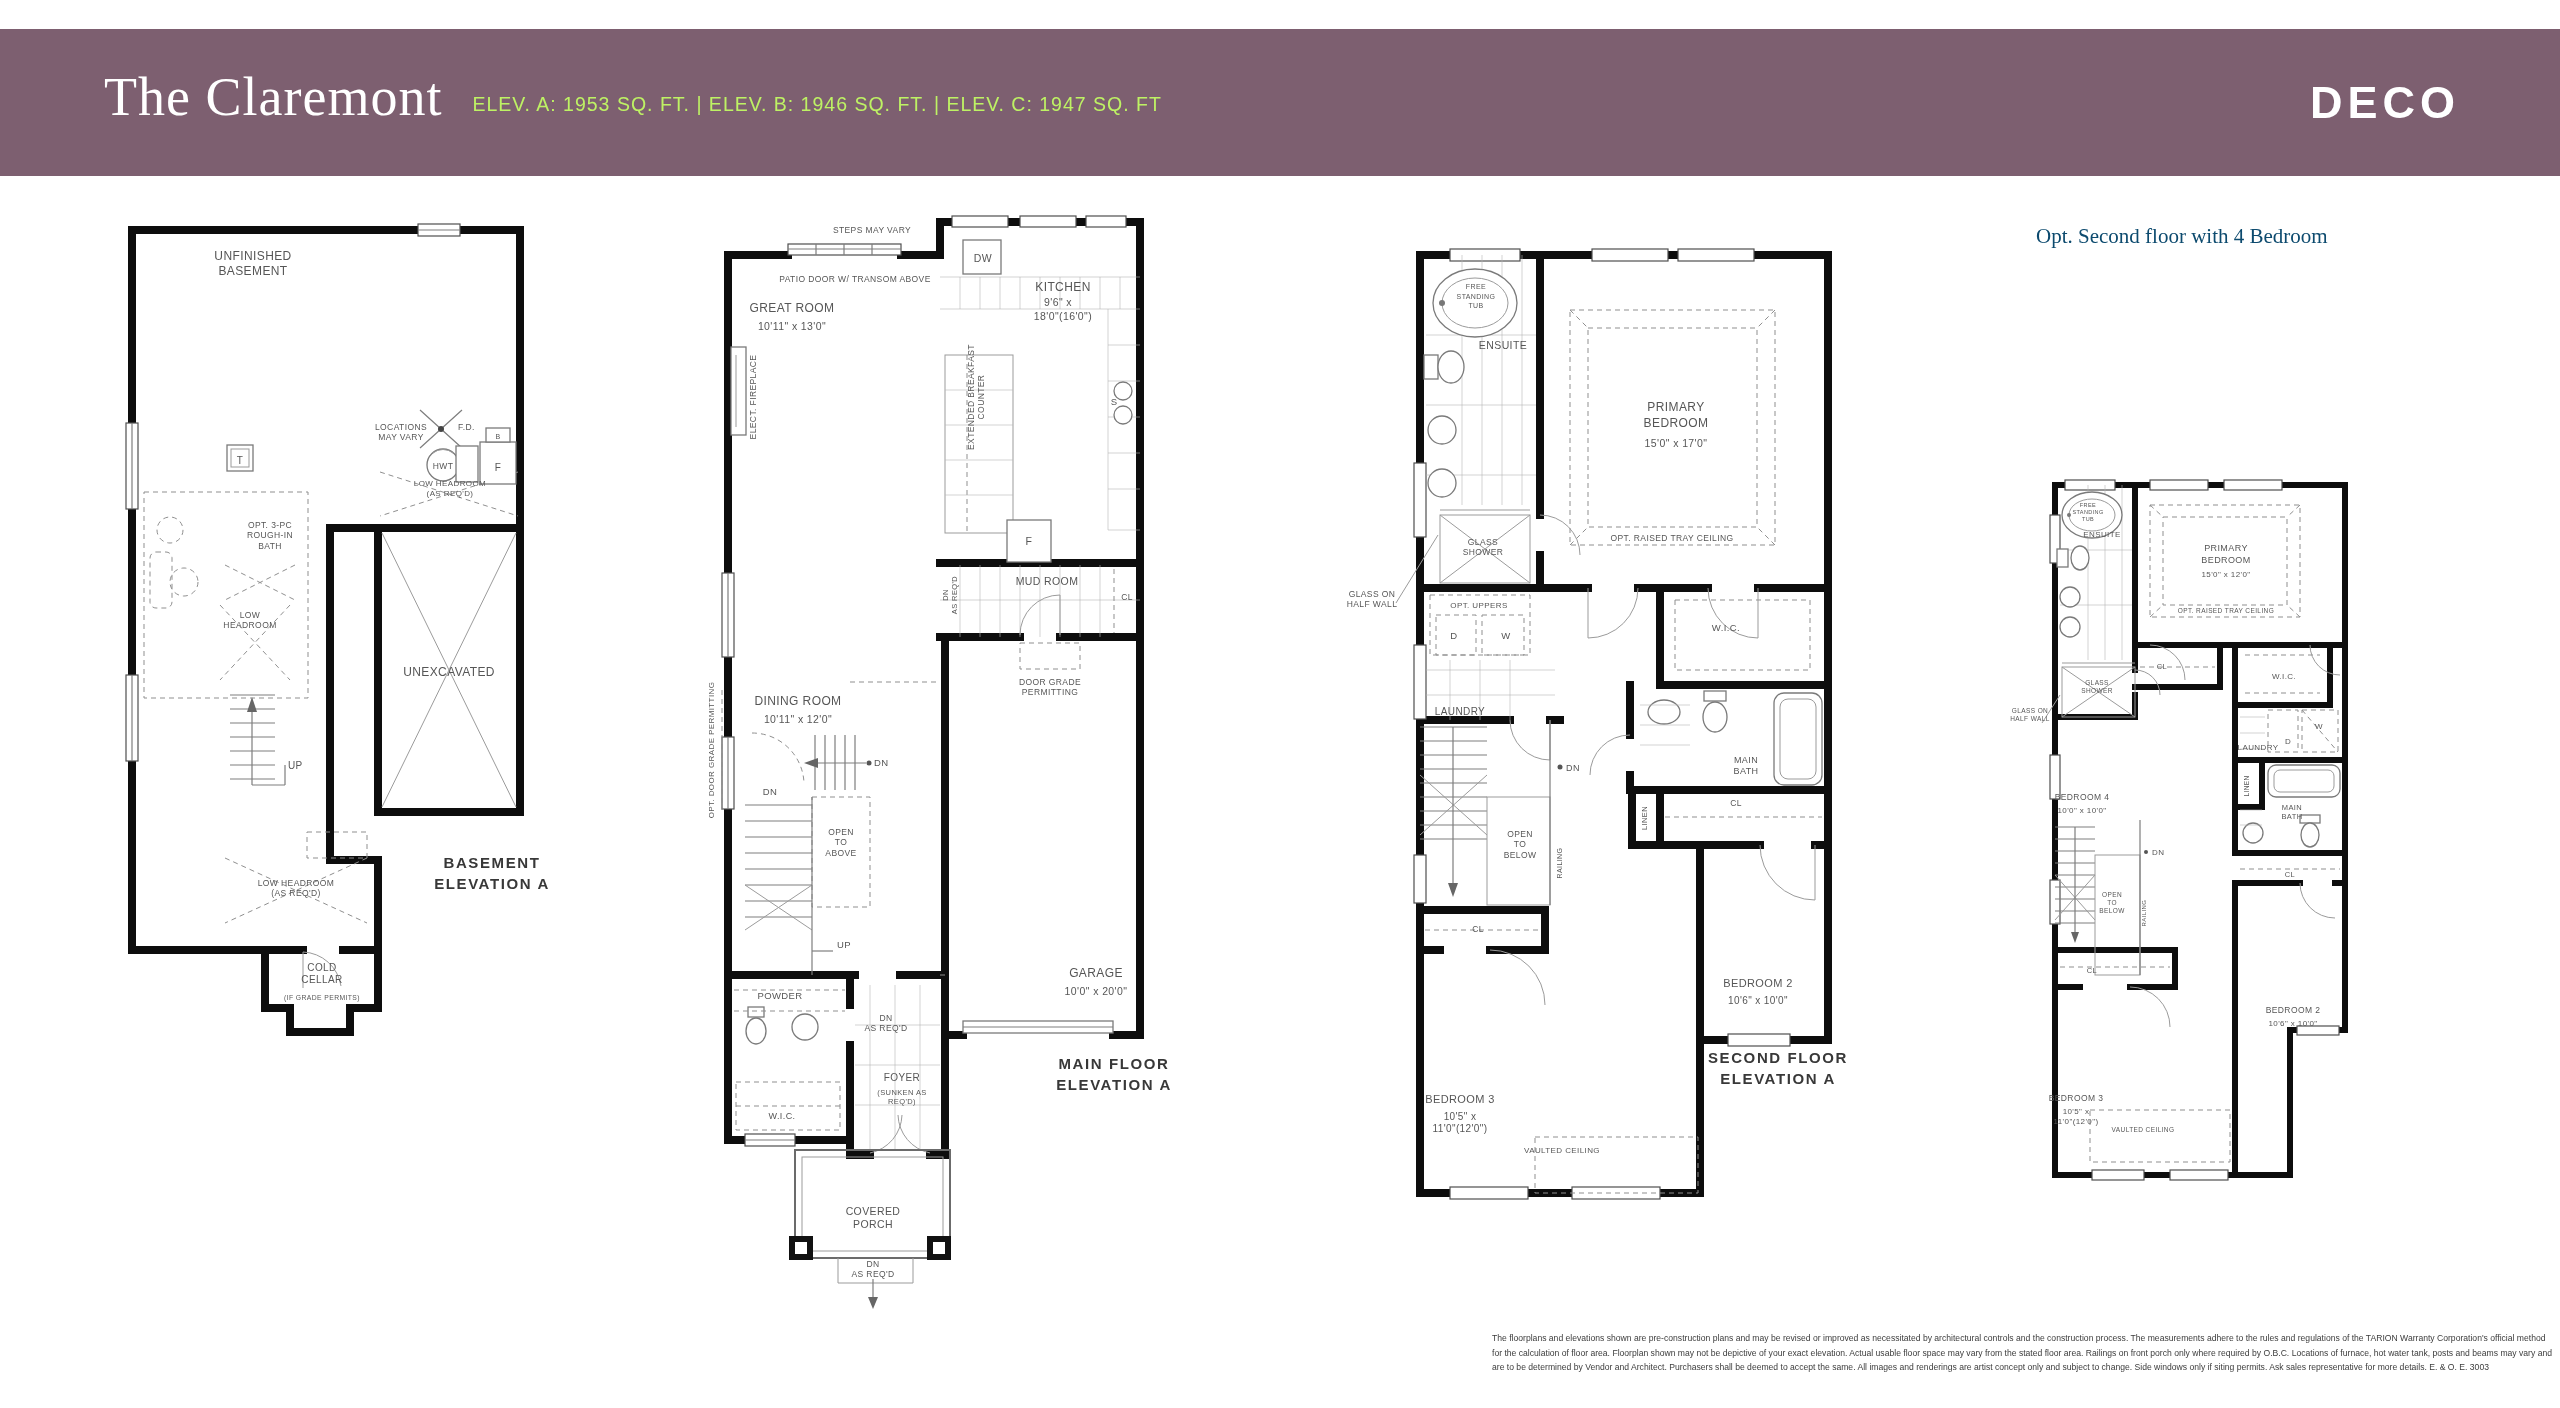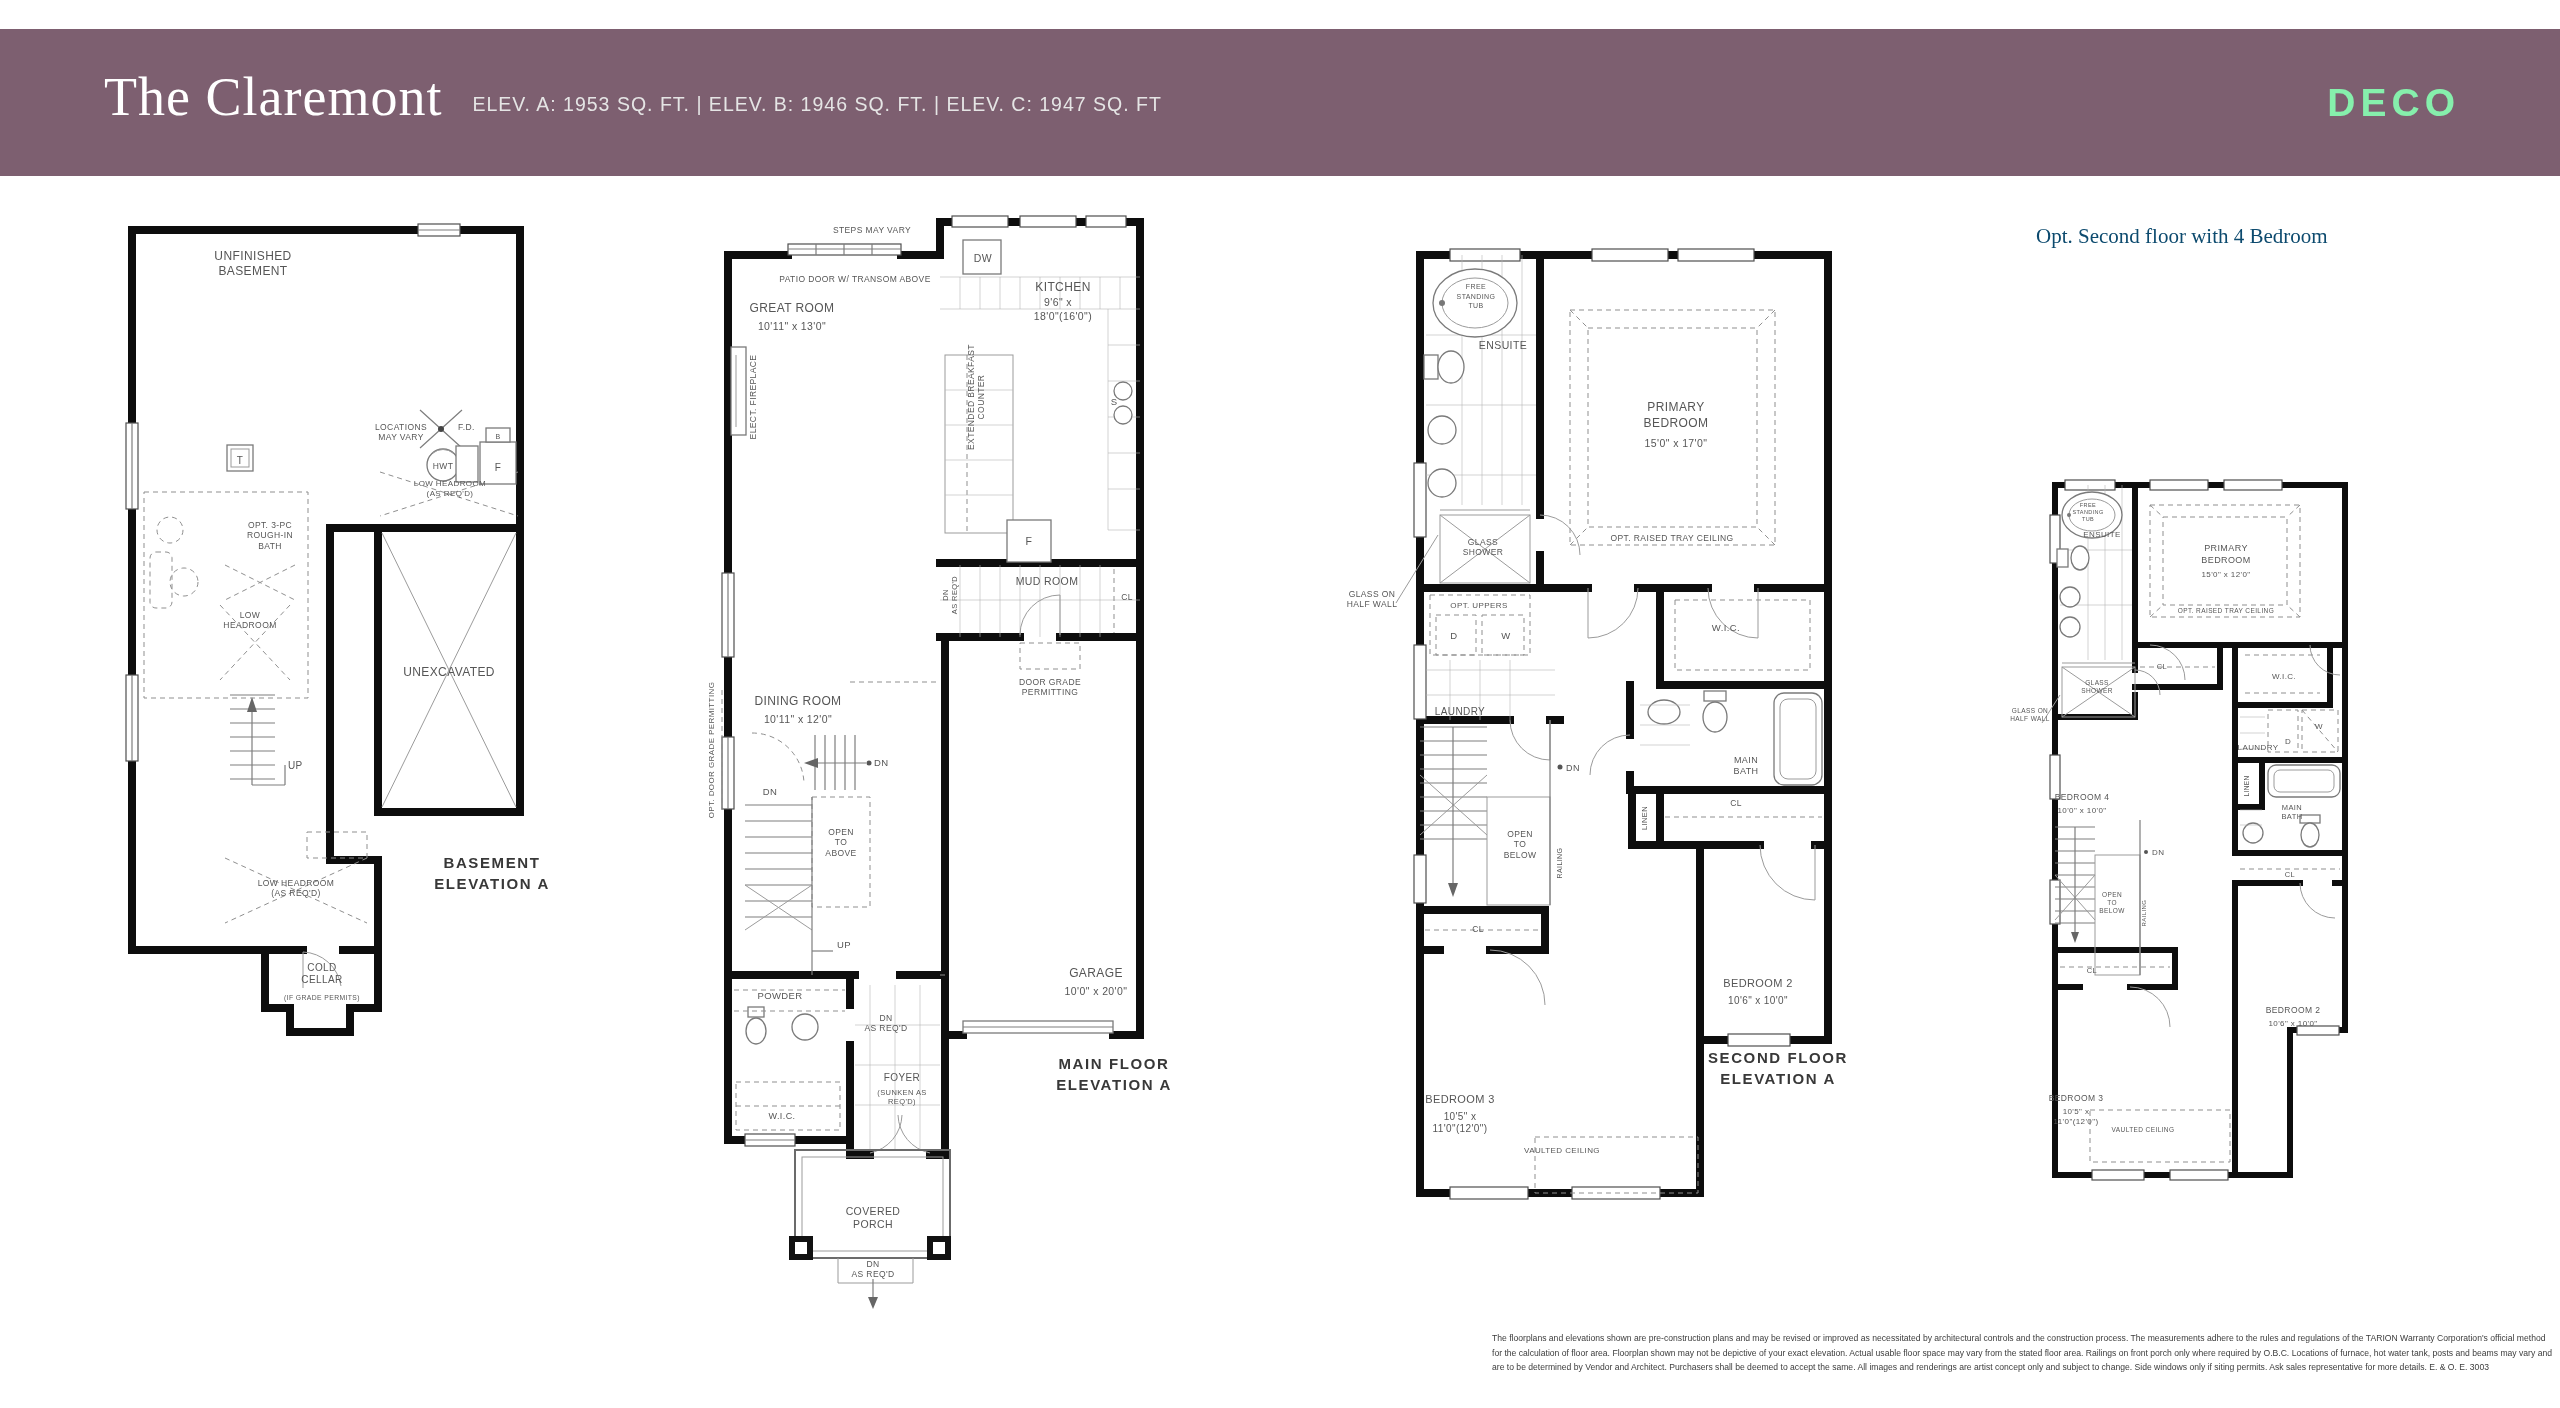--- a/index.html
+++ b/index.html
@@ -10,26 +10,26 @@
   
   .bar{
     position:absolute;left:0;top:29px;width:2560px;height:147px;
     background:#7d5f70;color:#fff;display:flex;align-items:baseline;
   }
   .bar h1{
     font-family:"Liberation Serif","DejaVu Serif",serif;font-weight:400;
     font-size:54px;letter-spacing:1px;margin:0 0 0 104px;line-height:137px;
   }
   .specs{
-    font-size:19.5px;letter-spacing:1px;margin-left:30px;color:#e5e5e5;
+    font-size:19.5px;letter-spacing:1px;margin-left:30px;color:#bef264;
     position:relative;top:-4px;
   }
   .brand{
     position:absolute;right:100px;top:50%;transform:translateY(-50%);
-    font-size:39px;font-weight:600;letter-spacing:5px;color:#86efac;
+    font-size:45px;font-weight:600;letter-spacing:5px;color:#ffffff;
   }
   
   .plan{position:absolute;}
   .wall{stroke:#0d0d0d;stroke-width:8;fill:none;stroke-linecap:square;}
   .p4 .wall{stroke-width:6;}
   .thin{stroke:#9b9b9b;stroke-width:1;fill:none;}
   .thin2{stroke:#7e7e7e;stroke-width:1.2;fill:none;}
   .grid{stroke:#b5b5b5;stroke-width:0.8;fill:none;opacity:.75;}
   .dash{stroke:#8f8f8f;stroke-width:1;fill:none;stroke-dasharray:5 4;}
   .win{fill:#ffffff;stroke:#4f4f4f;stroke-width:1.2;}

